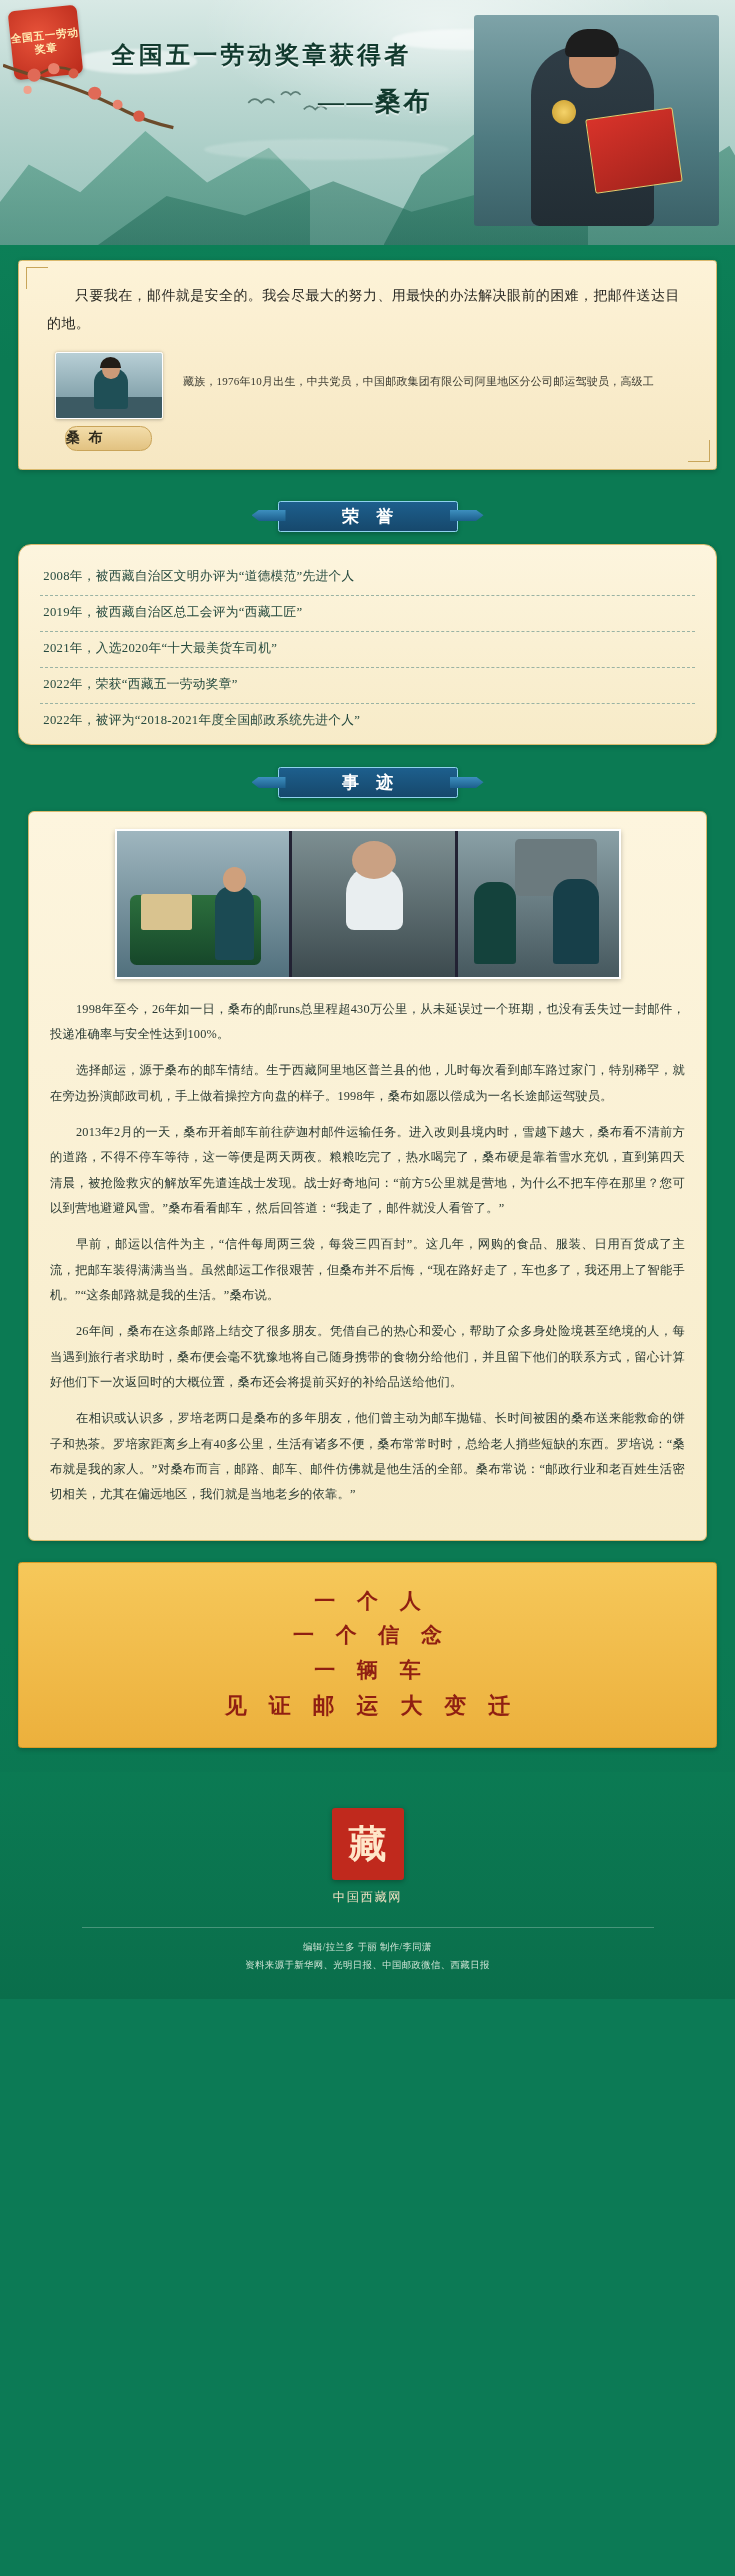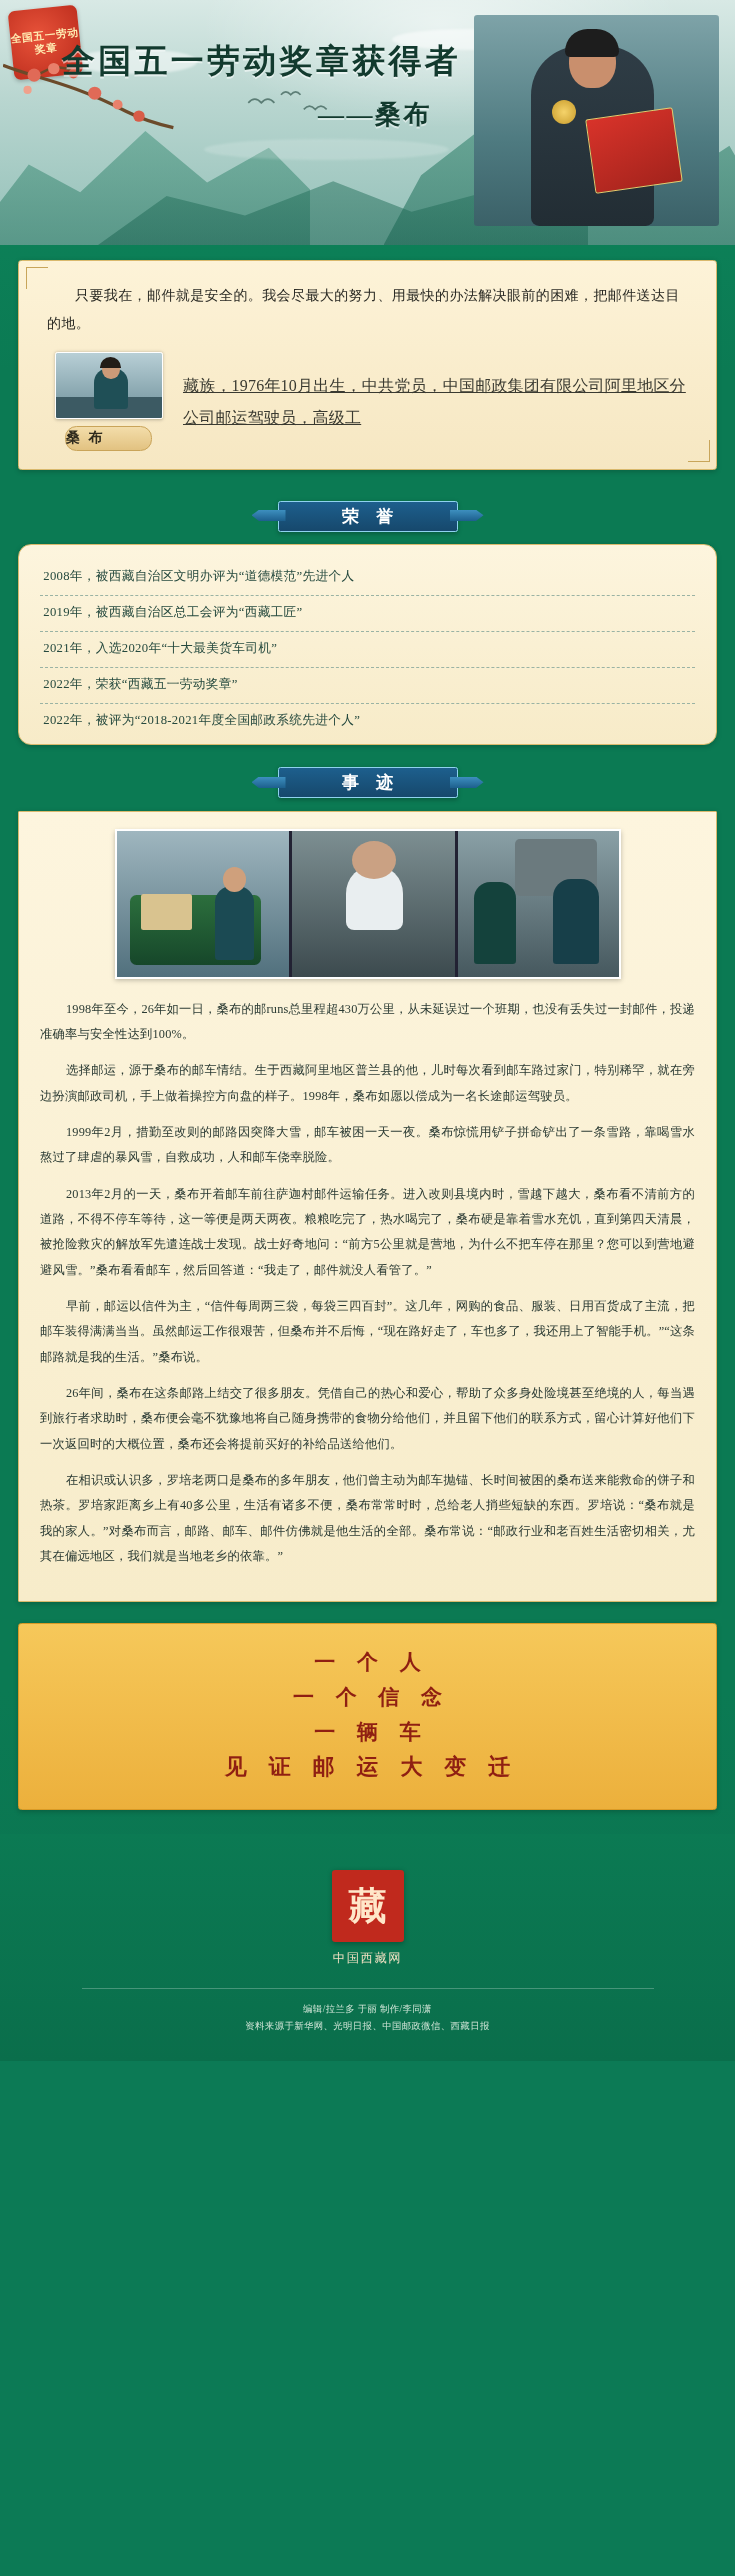--- a/index.html
+++ b/index.html
@@ -82,21 +82,21 @@
   }
   .title-wrap {
     position: absolute;
     left: 49px; top: 39px;
     width: 425px;
     text-align: center;
     z-index: 6;
   }
   .main-title {
     font-family: "Liberation Serif", serif;
-    font-size: 33px;
+    font-size: 24px;
     font-weight: bold;
     color: #123a2e;
     letter-spacing: 3.3px;
     text-shadow: 0 1.6px 0 rgba(255,255,255,.55);
   }
   .sub-title {
     margin-top: 13px;
     font-family: "Liberation Serif", serif;
     font-size: 26px;
     font-weight: bold;
@@ -201,26 +201,25 @@
     font-family: "Liberation Serif", serif;
     font-size: 14px;
     font-weight: bold;
     color: #2f2a1d;
     padding: 2.5px 0;
     letter-spacing: 2.5px;
   }
   .bio-text {
     flex: 1;
     font-family: "Liberation Serif", serif;
-    font-size: 16px;
+    font-size: 11px;
     line-height: 2;
     color: #3a3a31;
     padding-top: 18px;
     letter-spacing: 0.2px;
-    text-decoration: underline;
   }
 
   
   .banner {
     margin: 21px auto 11.4px;
     width: 245px;
     height: 34px;
     position: relative;
     display: flex; align-items: center; justify-content: center;
   }
@@ -259,24 +258,24 @@
     font-size: 12.7px;
     color: #25493e;
     padding: 8.2px 3.3px 9.8px;
     border-bottom: 0.8px dashed #9ab3a4;
     letter-spacing: 0.3px;
   }
   .honor-item:last-child { border-bottom: none; }
 
   
   .deeds-card {
-    margin: 0 18px 21px;
+    margin: 0 28px 21px;
     background: linear-gradient(180deg,#fdf5de,#f7ecca);
     border: 1.6px solid #d9b96d;
-    border-radius: 1px;
+    border-radius: 6px;
     padding: 16.3px 21px 21px;
     box-shadow: 0 1.6px 4.9px rgba(0,0,0,.18);
   }
   .photo-strip {
     display: flex;
     gap: 3.3px;
     border: 2.5px solid #ffffff;
     box-shadow: 0 1.6px 4.9px rgba(0,0,0,.25);
     margin: 0 auto 18px;
     width: 506px;
@@ -469,21 +468,20 @@
       </div>
       <div class="ps-cell ps-3">
         <div class="blob b-pipe"></div>
         <div class="blob b-per3"></div>
         <div class="blob b-per4"></div>
       </div>
     </div>
 
     <div class="body-p">1998年至今，26年如一日，桑布的邮runs总里程超430万公里，从未延误过一个班期，也没有丢失过一封邮件，投递准确率与安全性达到100%。</div>
     <div class="body-p">选择邮运，源于桑布的邮车情结。生于西藏阿里地区普兰县的他，儿时每次看到邮车路过家门，特别稀罕，就在旁边扮演邮政司机，手上做着操控方向盘的样子。1998年，桑布如愿以偿成为一名长途邮运驾驶员。</div>
-    <div class="body-p">1999年2月，措勤至改则的邮路因突降大雪，邮车被困一天一夜。桑布惊慌用铲子拼命铲出了一条雪路，靠喝雪水熬过了肆虐的暴风雪，自救成功，人和邮车侥幸脱险。</div>
     <div class="body-p">2013年2月的一天，桑布开着邮车前往萨迦村邮件运输任务。进入改则县境内时，雪越下越大，桑布看不清前方的道路，不得不停车等待，这一等便是两天两夜。粮粮吃完了，热水喝完了，桑布硬是靠着雪水充饥，直到第四天清晨，被抢险救灾的解放军先遣连战士发现。战士好奇地问：“前方5公里就是营地，为什么不把车停在那里？您可以到营地避避风雪。”桑布看看邮车，然后回答道：“我走了，邮件就没人看管了。”</div>
     <div class="body-p">早前，邮运以信件为主，“信件每周两三袋，每袋三四百封”。这几年，网购的食品、服装、日用百货成了主流，把邮车装得满满当当。虽然邮运工作很艰苦，但桑布并不后悔，“现在路好走了，车也多了，我还用上了智能手机。”“这条邮路就是我的生活。”桑布说。</div>
     <div class="body-p">26年间，桑布在这条邮路上结交了很多朋友。凭借自己的热心和爱心，帮助了众多身处险境甚至绝境的人，每当遇到旅行者求助时，桑布便会毫不犹豫地将自己随身携带的食物分给他们，并且留下他们的联系方式，留心计算好他们下一次返回时的大概位置，桑布还会将提前买好的补给品送给他们。</div>
     <div class="body-p">在相识或认识多，罗培老两口是桑布的多年朋友，他们曾主动为邮车抛锚、长时间被困的桑布送来能救命的饼子和热茶。罗培家距离乡上有40多公里，生活有诸多不便，桑布常常时时，总给老人捎些短缺的东西。罗培说：“桑布就是我的家人。”对桑布而言，邮路、邮车、邮件仿佛就是他生活的全部。桑布常说：“邮政行业和老百姓生活密切相关，尤其在偏远地区，我们就是当地老乡的依靠。”</div>
   </div>
 
   <div class="slogan-card">
     <div class="slogan-line">一 个 人</div>
     <div class="slogan-line">一 个 信 念</div>
     <div class="slogan-line">一 辆 车</div>

